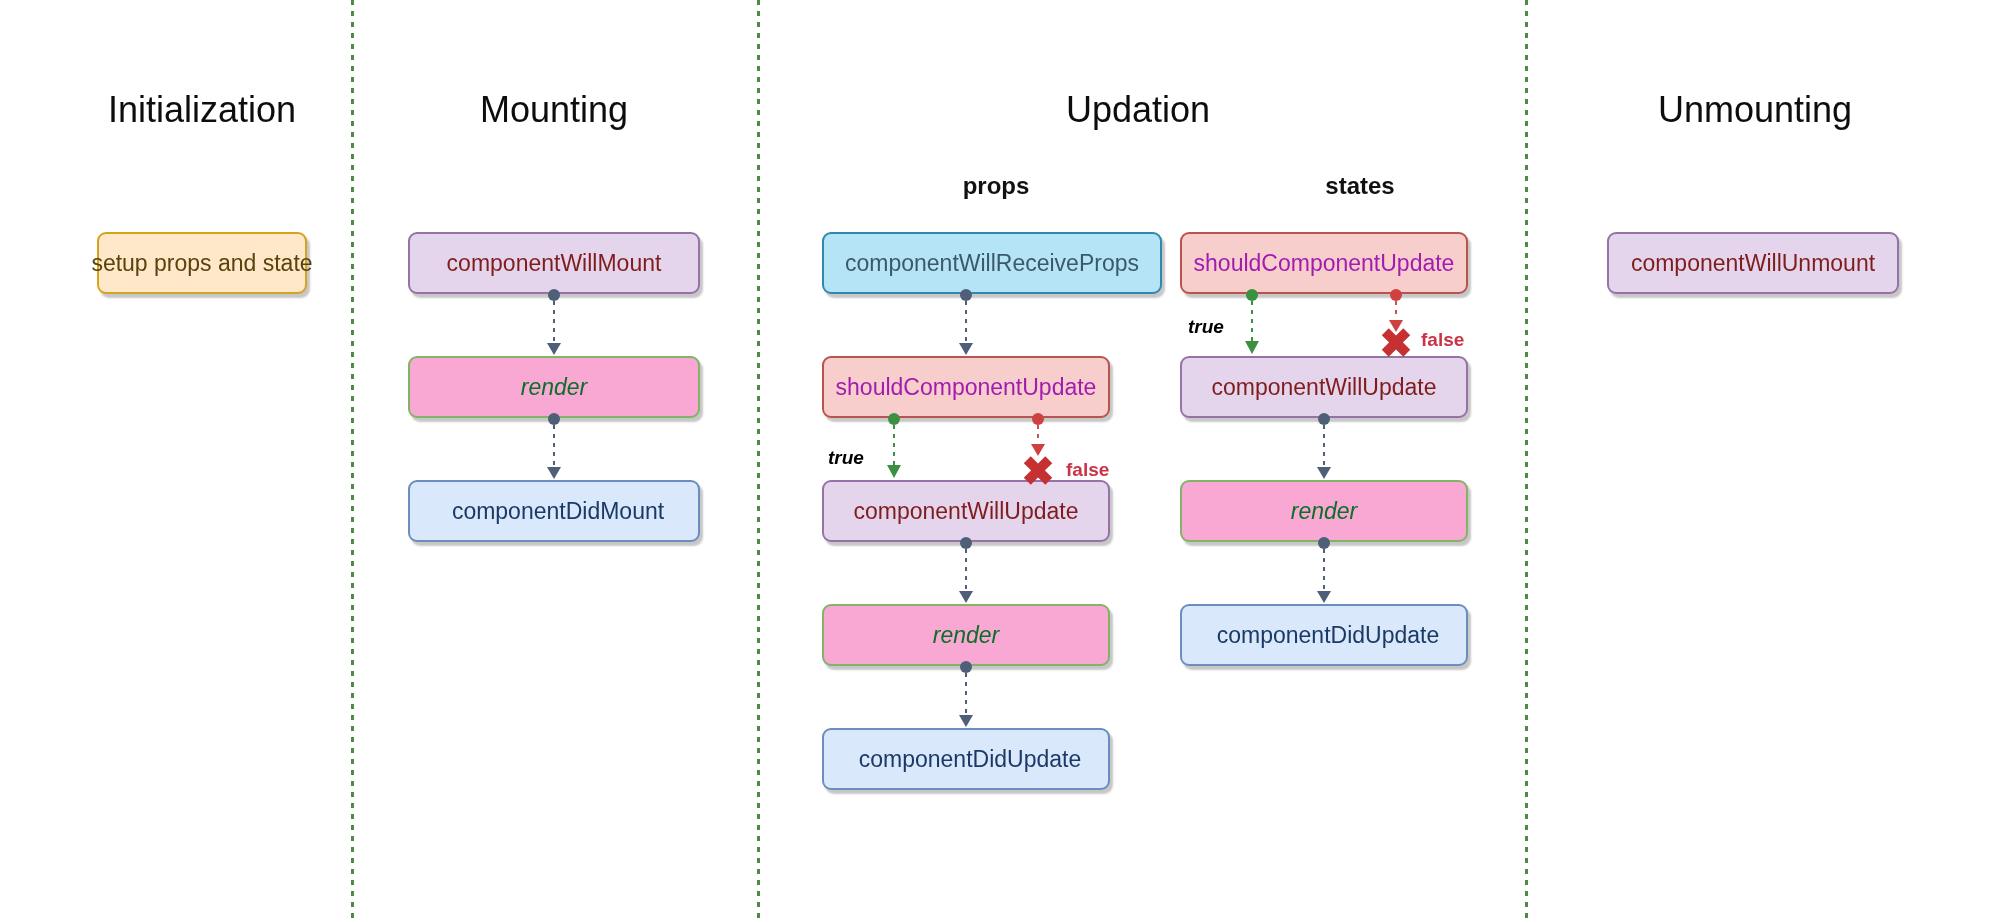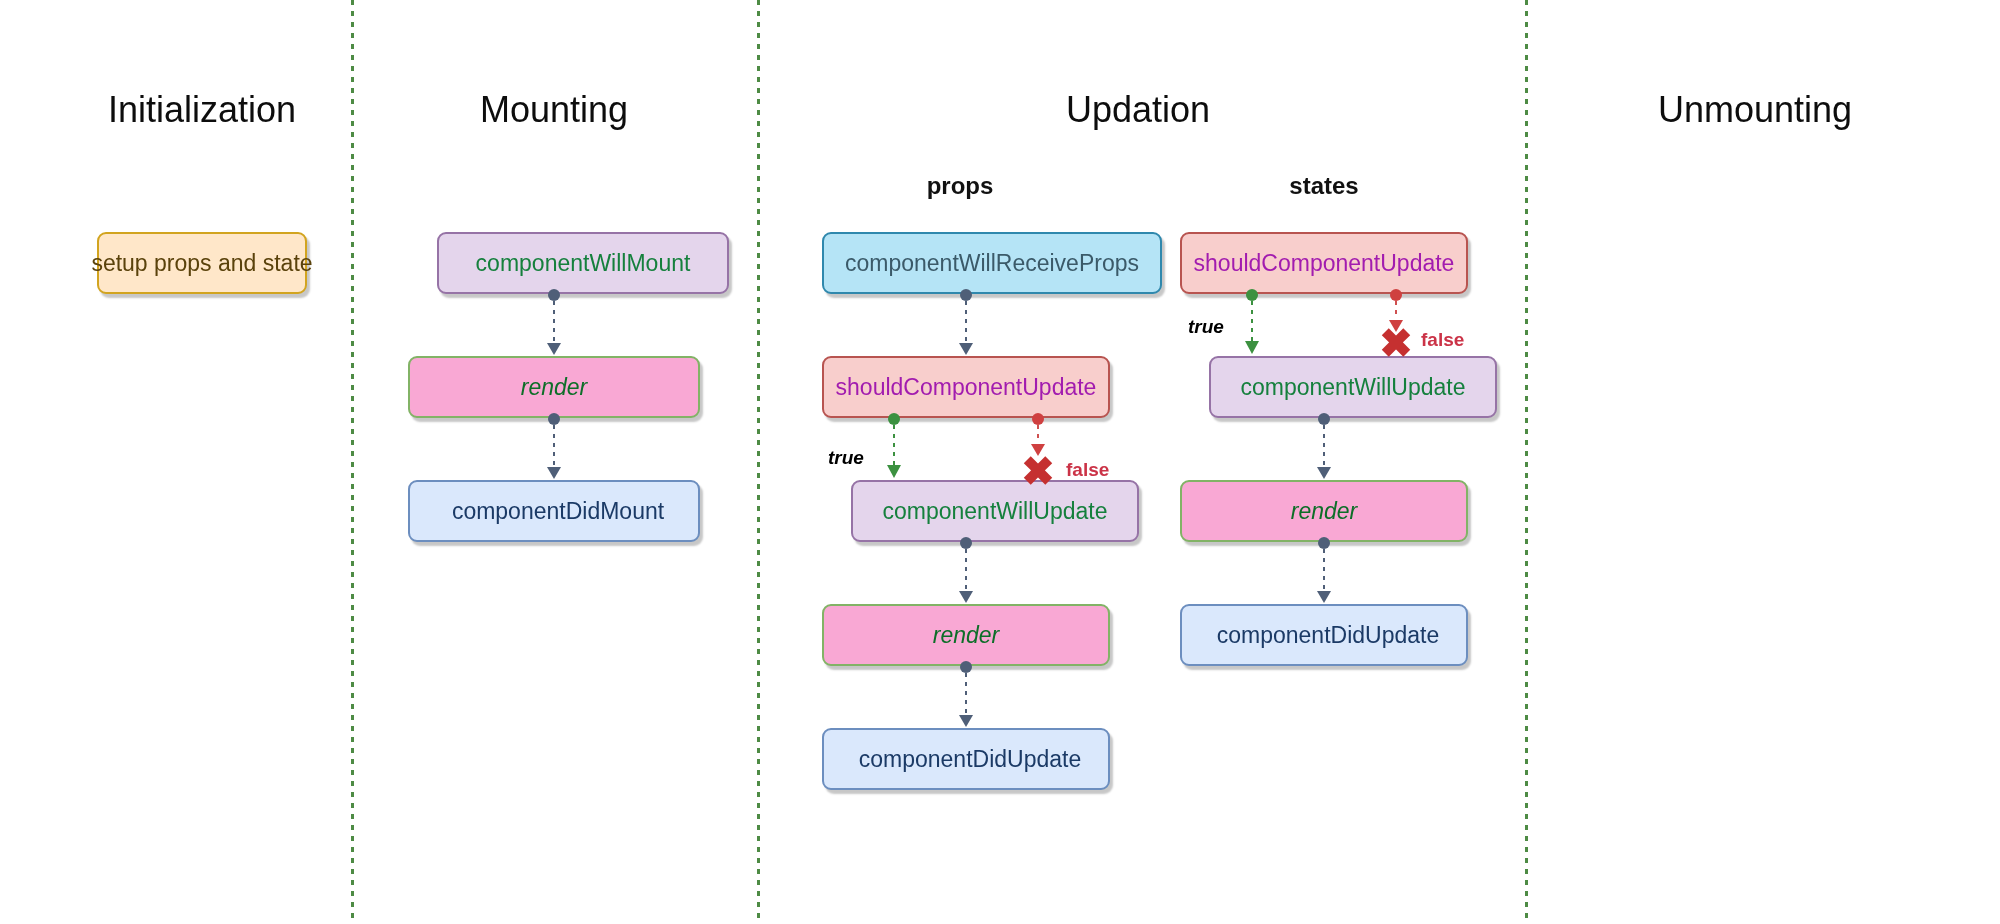--- a/index.html
+++ b/index.html
@@ -10,31 +10,31 @@
   .divider{
     position:absolute;top:0;bottom:0;width:3px;
     background:repeating-linear-gradient(to bottom,#4e8b44 0 5px,transparent 5px 11px);
   }
   .phase-title{
     position:absolute;top:88px;transform:translateX(-50%);
     font-size:36px;line-height:44px;color:#0d0d0d;white-space:nowrap;
   }
   .sub-header{
     position:absolute;top:172px;transform:translateX(-50%);
-    font-size:24px;font-weight:bold;color:#111;white-space:nowrap;
+    font-size:24px;font-weight:bold;color:#111;white-space:nowrap;margin-left:36px;
   }
   .node{
     position:absolute;height:62px;box-sizing:border-box;
     border:2px solid;border-radius:9px;
     display:flex;align-items:center;justify-content:center;
     font-size:23px;white-space:nowrap;
     box-shadow:3px 4px 2px rgba(0,0,0,0.22);
   }
   .orange{background:#ffe7c9;border-color:#d2a41f;color:#5a420b;}
-  .purple{background:#e4d5ec;border-color:#9673a6;color:#15803d;margin-left:29px;}
+  .purple{background:#e4d5ec;border-color:#9673a6;color:#7f1d1d;}
   .green {background:#f9a8d4;border-color:#82b366;color:#0d6e28;font-style:italic;}
   .blue  {background:#dae8fc;border-color:#6c8ebf;color:#1b3a66;padding-left:8px;}
   .red   {background:#f8cecc;border-color:#b85450;color:#a21caf;}
   .cyan  {background:#b5e4f6;border-color:#2f88ad;color:#3b5a69;}
   .connectors{position:absolute;left:0;top:0;pointer-events:none;}
   .branch-label{
     position:absolute;font-size:19px;font-weight:bold;white-space:nowrap;
   }
   .true-label{color:#000000;transform:translate(-50%,-50%);font-style:italic;}
   .false-label{color:#cb3347;transform:translateY(-50%);}
@@ -70,20 +70,21 @@
   <div class="node red" style="left:822px;top:356px;width:288px">shouldComponentUpdate</div>
   <div class="node purple" style="left:822px;top:480px;width:288px">componentWillUpdate</div>
   <div class="node green" style="left:822px;top:604px;width:288px">render</div>
   <div class="node blue" style="left:822px;top:728px;width:288px">componentDidUpdate</div>
 
   <div class="node red" style="left:1180px;top:232px;width:288px">shouldComponentUpdate</div>
   <div class="node purple" style="left:1180px;top:356px;width:288px">componentWillUpdate</div>
   <div class="node green" style="left:1180px;top:480px;width:288px">render</div>
   <div class="node blue" style="left:1180px;top:604px;width:288px">componentDidUpdate</div>
 
+  <div class="node purple" style="left:1607px;top:232px;width:292px">componentWillUnmount</div>
 
   <svg class="connectors" width="2000" height="924" viewBox="0 0 2000 924">
 
     <g fill="#4f5f78" stroke="#4f5f78">
       <circle cx="554" cy="295" r="6" stroke="none"></circle>
       <line x1="554" y1="301" x2="554" y2="343" stroke-width="2" stroke-dasharray="4 5"></line>
       <polygon points="547,343 561,343 554,355" stroke="none"></polygon>
     </g>
 
     <g fill="#4f5f78" stroke="#4f5f78">

